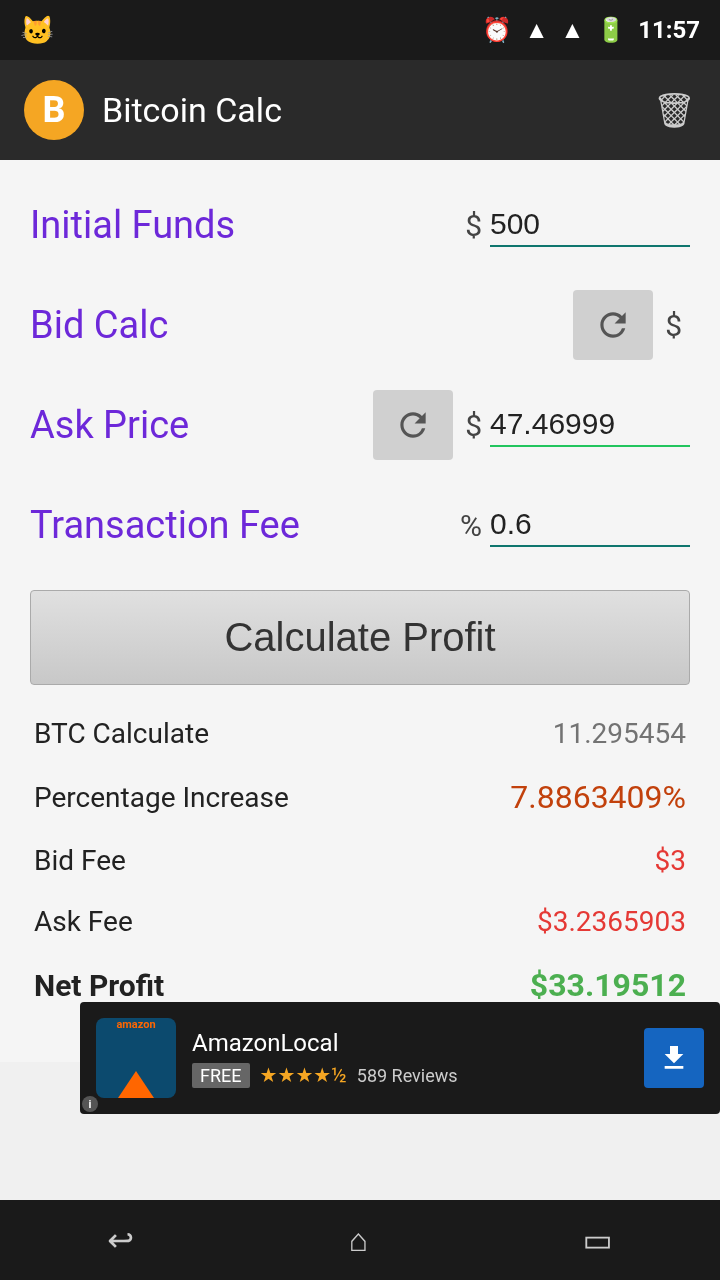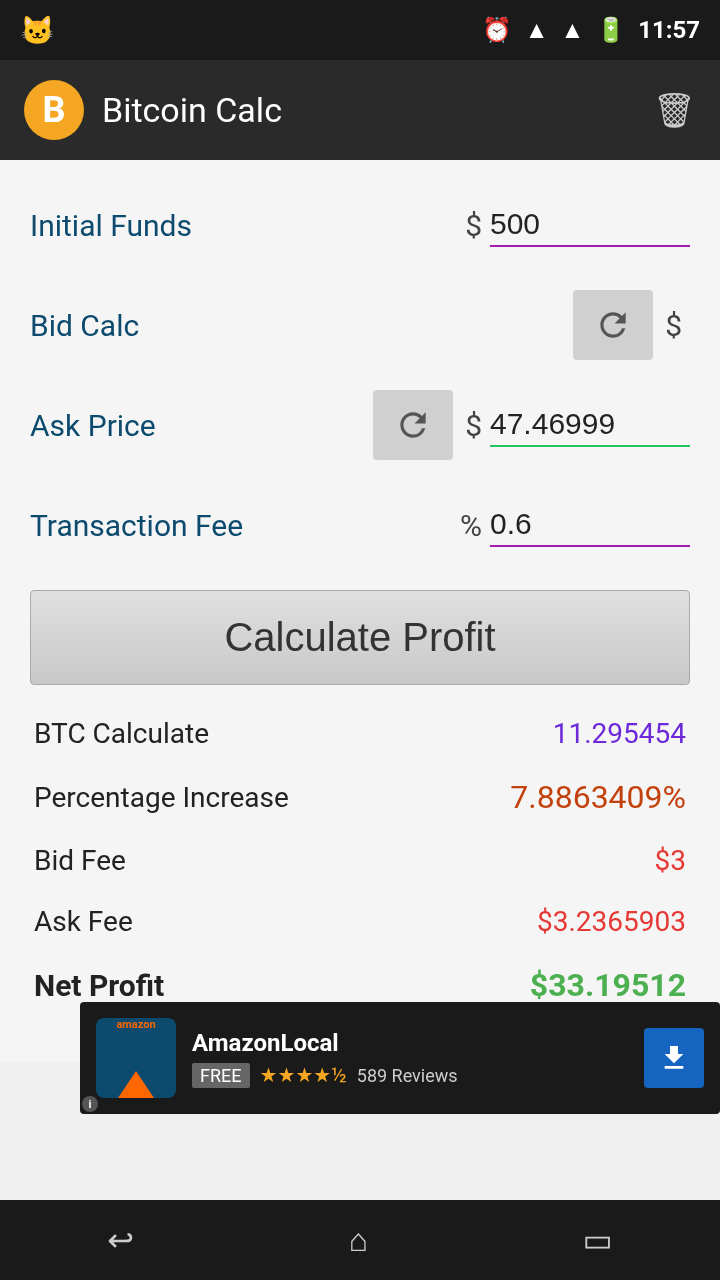--- a/index.html
+++ b/index.html
@@ -91,22 +91,22 @@
 
     
     .form-row {
       display: flex;
       align-items: center;
       margin-bottom: 30px;
       min-height: 70px;
     }
     .form-label {
       flex: 1;
-      font-size: 30px;
-      color: #0c4a6e;
+      font-size: 38px;
+      color: #6d28d9;
     }
     .refresh-btn {
       width: 80px;
       height: 70px;
       background: #d0d0d0;
       border: none;
       border-radius: 4px;
       display: flex;
       align-items: center;
       justify-content: center;
@@ -121,21 +121,21 @@
     }
     .currency-symbol {
       font-size: 30px;
       color: #444;
       margin-right: 8px;
       flex-shrink: 0;
     }
     .form-input {
       width: 200px;
       border: none;
-      border-bottom: 2px solid #a21caf;
+      border-bottom: 2px solid #0f766e;
       background: transparent;
       font-size: 30px;
       color: #222;
       padding: 4px 0;
       outline: none;
       text-align: left;
     }
     .form-input.active {
       border-bottom: 2px solid #22c55e;
     }
@@ -167,21 +167,21 @@
     .result-label {
       font-size: 28px;
       color: #222;
     }
     .result-label.bold {
       font-weight: bold;
       font-size: 30px;
     }
     .result-value {
       font-size: 28px;
-      color: #6d28d9;
+      color: #737373;
     }
     .result-value.green {
       color: #c2410c;
       font-size: 32px;
     }
     .result-value.red {
       color: #e53935;
       font-size: 28px;
     }
     .result-value.green-bold {
@@ -217,21 +217,21 @@
       flex-direction: column;
       flex-shrink: 0;
       gap: 40px;
     }
     .ad-content {
       flex: 1;
     }
     .ad-title {
       color: white;
       font-size: 24px;
-      font-weight: bold;
+      font-weight: normal;
     }
     .ad-sub {
       display: flex;
       align-items: center;
       gap: 10px;
       margin-top: 6px;
     }
     .ad-free {
       background: #666;
       color: white;

